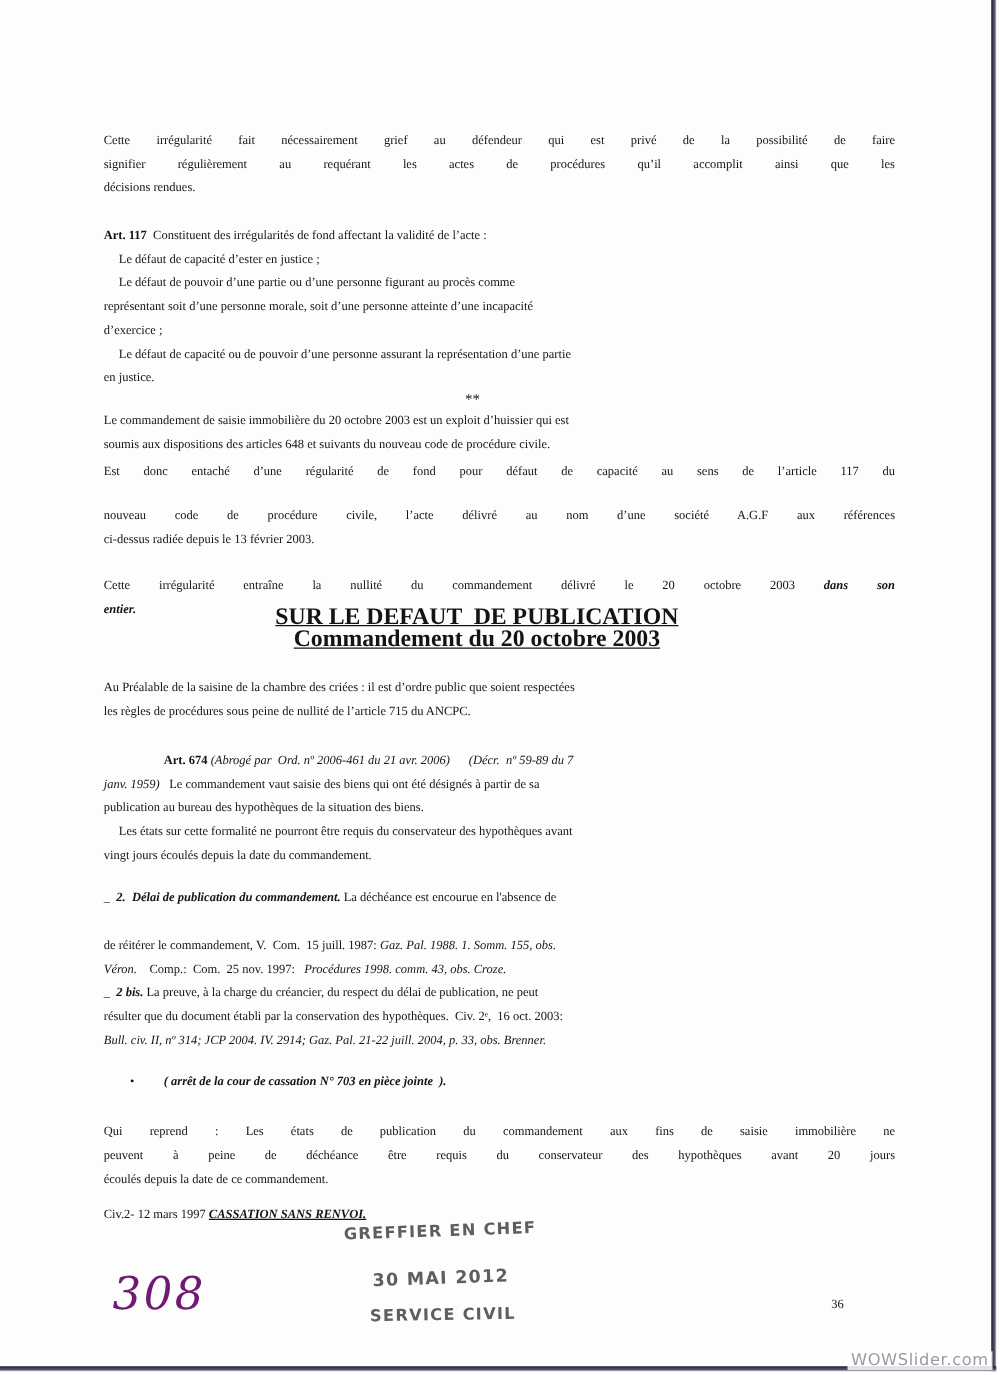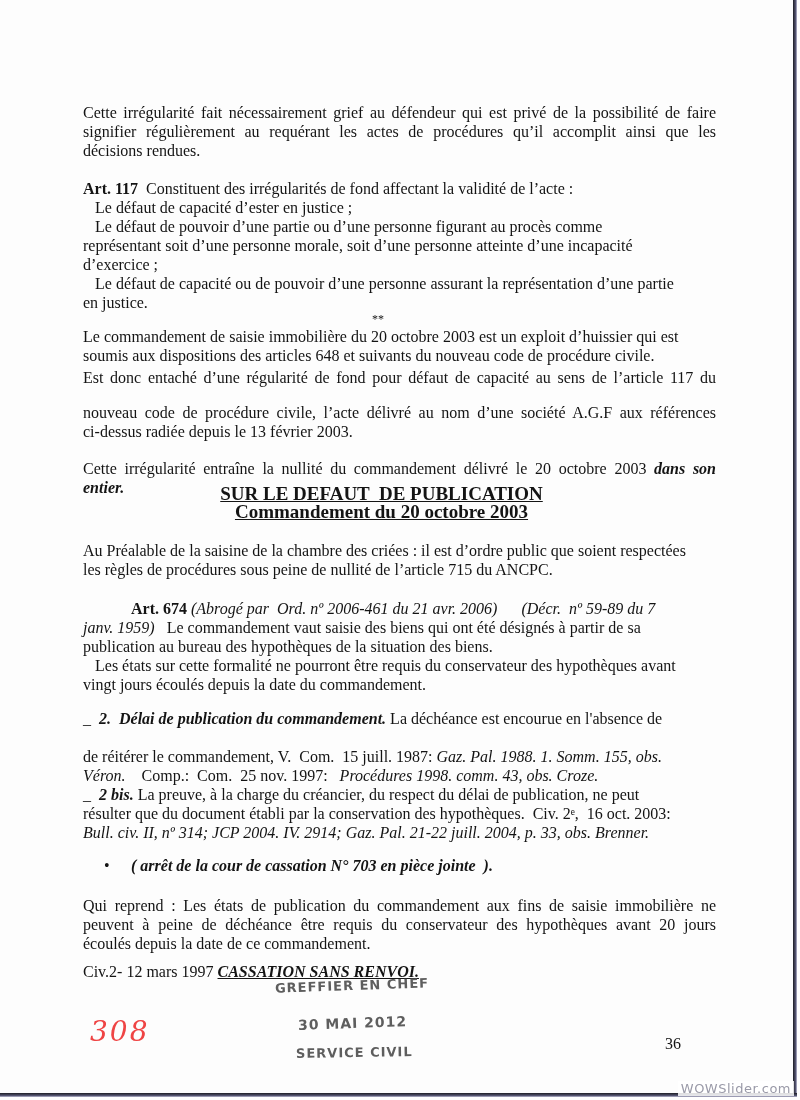--- a/index.html
+++ b/index.html
@@ -20,32 +20,32 @@
   .shadow-bottom {
     position: absolute; left: 0; top: 1093px; width: 797px; height: 4px;
     background: linear-gradient(to bottom, #1d1d24, #5a5a78 70%, #c8c8dc);
   }
   .watermark {
     position: absolute; right: 6px; bottom: 4px;
     font-family: "DejaVu Sans", sans-serif; font-size: 13px;
     color: #9a9aa8; background: rgba(255,255,255,0.85); padding: 0 3px;
     letter-spacing: 0.5px;
   }
-  .t { position: absolute; font-size: 16px; line-height: 19.5px; white-space: nowrap; }
+  .t { position: absolute; font-size: 10px; line-height: 19.5px; white-space: nowrap; }
   .b { font-weight: bold; }
   .i { font-style: italic; }
   .bi { font-weight: bold; font-style: italic; }
   .u { text-decoration: underline; }
   .heading { position: absolute; left: 0; width: 763px; text-align: center; font-weight: bold; font-size: 19px; line-height: 19px; }
   .stamp {
     position: absolute; font-family: "DejaVu Sans", sans-serif; color: #5e5e5e;
     font-size: 13px; letter-spacing: 1px; font-weight: bold;
   }
   .handwritten {
-    position: absolute; font-family: "DejaVu Serif", serif; font-size: 28px; color: #ef4444;
+    position: absolute; font-family: "DejaVu Serif", serif; font-size: 36px; color: #701a75;
     font-style: italic; letter-spacing: 2px;
   }
   .justify { text-align: justify; text-align-last: justify; white-space: normal; }
 </style>
 </head>
 <body>
 
 <div class="page">
 
   <div class="t justify" style="left:83px; top:103px; width:633px;">Cette irrégularité fait nécessairement grief au défendeur qui est privé de la possibilité de faire</div>

